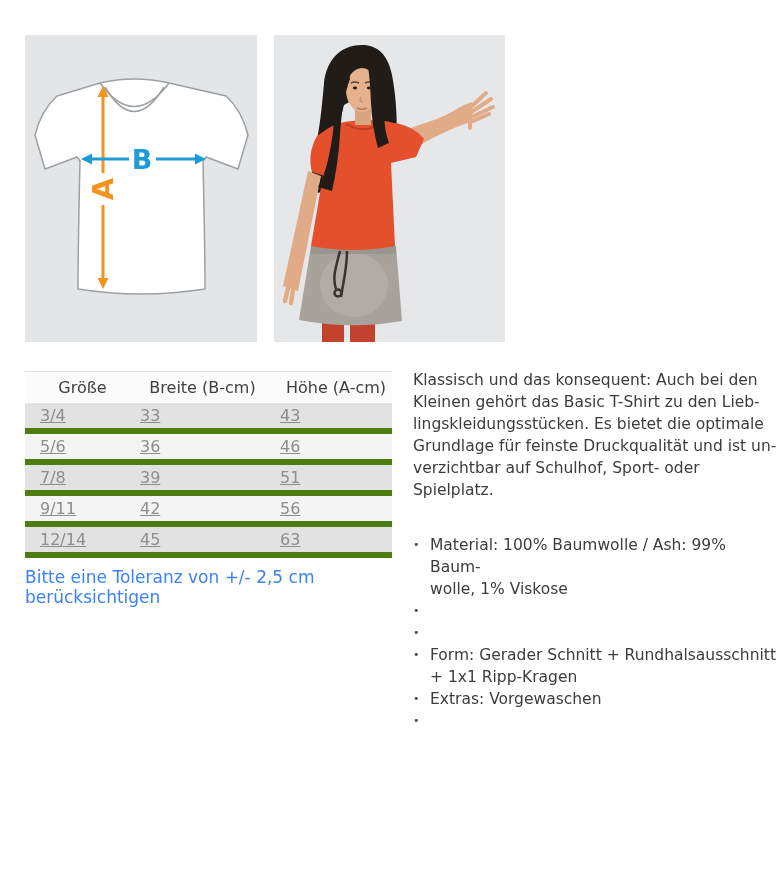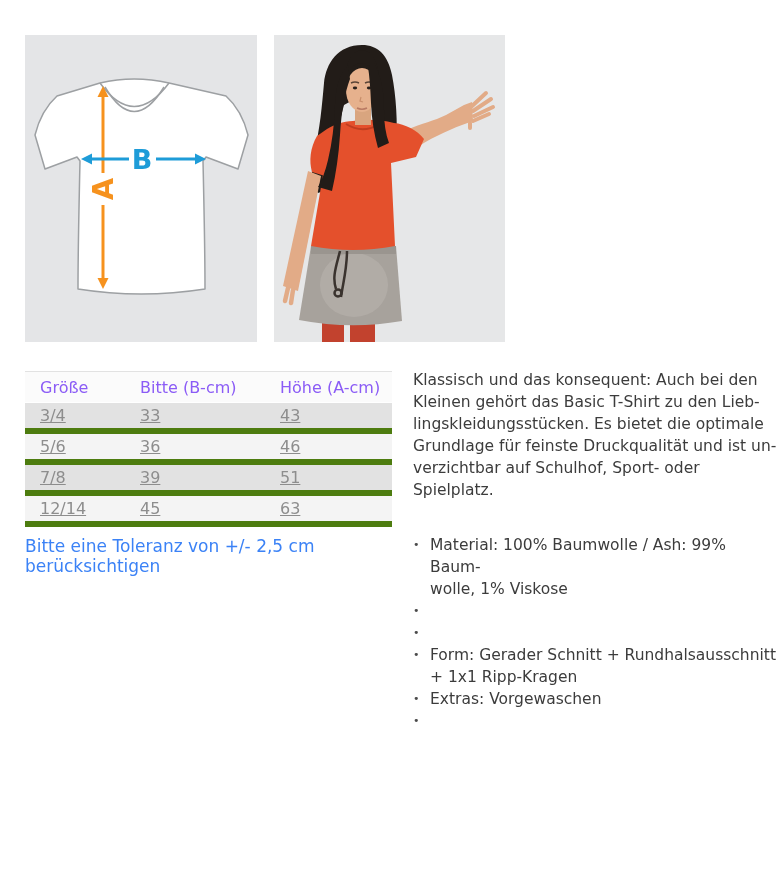--- a/index.html
+++ b/index.html
@@ -12,21 +12,21 @@
   .panel svg { display:block; }
   .panel-diagram { left:25px; width:232px; }
   .panel-photo  { left:274px; width:231px; }
 
   
   .left-col { position:absolute; left:25px; top:371px; width:367px; }
   table.size-table { width:367px; border-collapse:collapse; table-layout:fixed;
                      font-size:16px; color:#8d8d8d; border-top:1px solid #e2e2e2; }
   table.size-table col.c1 { width:100px; }
   table.size-table col.c2 { width:140px; }
-  table.size-table th { font-weight:400; text-align:left; color:#8b5cf6;
+  table.size-table th { font-weight:400; text-align:center; color:#404040;
                         background:#fbfbfb; padding:6px 0 5px 15px; border-bottom:1px solid #fff; }
   table.size-table td { padding:3px 0 3px 15px; border-bottom:6px solid #4d7c0f; line-height:19px;text-decoration:underline; }
   table.size-table tbody tr:nth-child(odd)  td { background:#e2e2e2; }
   table.size-table tbody tr:nth-child(even) td { background:#f4f4f4; }
   .tolerance { margin-top:9px; font-size:17px; color:#3b82f6; }
 
   
   .right-col { position:absolute; left:413px; top:369px; width:368px; color:#3c3c3c; }
   .desc { font-size:15.5px; line-height:22px; white-space:pre-wrap; }
   ul.bullets { list-style:none; margin-top:33px; }
@@ -153,39 +153,44 @@
   <div class="left-col">
     <table class="size-table">
       <colgroup>
           <col class="c1">
           <col class="c2">
           <col>
         </colgroup>
       <thead>
         <tr>
           <th>Größe</th>
-          <th>Bitte (B-cm)</th>
+          <th>Breite (B-cm)</th>
           <th>Höhe (A-cm)</th>
         </tr>
       </thead>
       <tbody>
         <tr>
           <td>3/4</td>
           <td>33</td>
           <td>43</td>
         </tr>
         <tr>
           <td>5/6</td>
           <td>36</td>
           <td>46</td>
         </tr>
         <tr>
           <td>7/8</td>
           <td>39</td>
           <td>51</td>
+        </tr>
+        <tr>
+          <td>9/11</td>
+          <td>42</td>
+          <td>56</td>
         </tr>
         <tr>
           <td>12/14</td>
           <td>45</td>
           <td>63</td>
         </tr>
       </tbody>
     </table>
     <p class="tolerance">Bitte eine Toleranz von +/- 2,5 cm berücksichtigen</p>
   </div>

